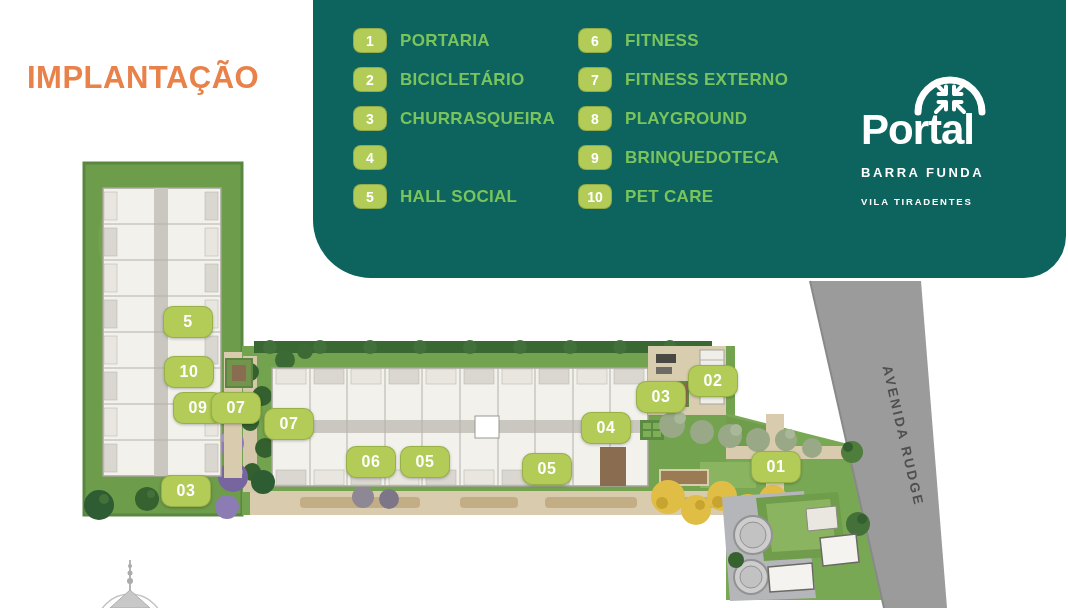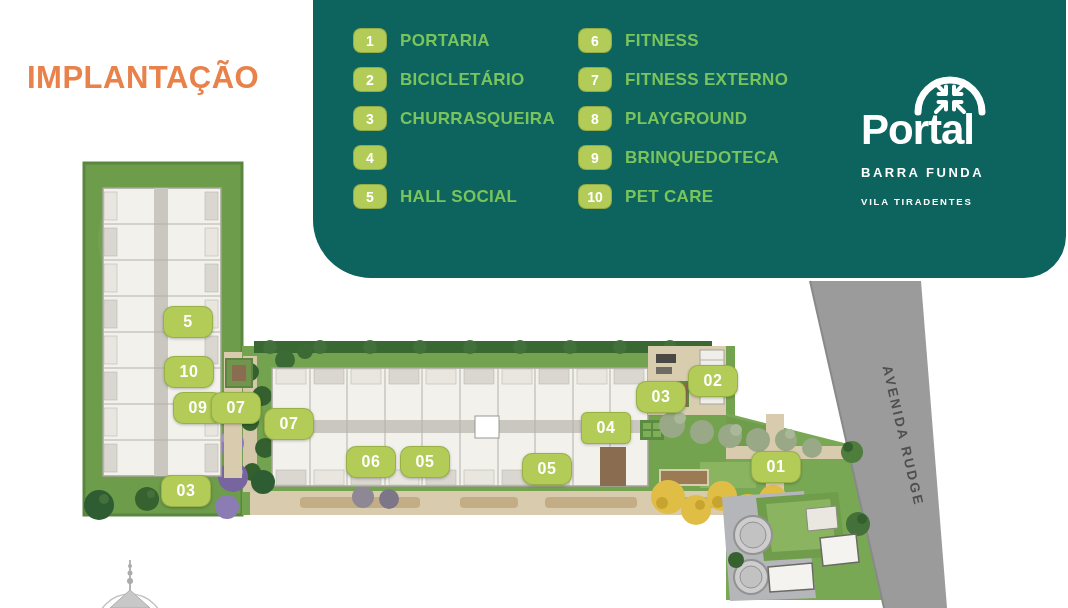--- a/index.html
+++ b/index.html
@@ -275,21 +275,21 @@
 
   <div>
       <div class="map-badge" style="left: 188px; top: 322px;">5</div>
       <div class="map-badge" style="left: 189px; top: 372px;">10</div>
       <div class="map-badge" style="left: 198px; top: 408px;">09</div>
       <div class="map-badge" style="left: 236px; top: 408px;">07</div>
       <div class="map-badge" style="left: 289px; top: 424px;">07</div>
       <div class="map-badge" style="left: 371px; top: 462px;">06</div>
       <div class="map-badge" style="left: 425px; top: 462px;">05</div>
       <div class="map-badge" style="left: 547px; top: 469px;">05</div>
-      <div class="map-badge" style="left: 606px; top: 428px; border-radius: 6px;">04</div>
+      <div class="map-badge" style="left: 606px; top: 428px;">04</div>
       <div class="map-badge" style="left: 661px; top: 397px;">03</div>
       <div class="map-badge" style="left: 713px; top: 381px;">02</div>
       <div class="map-badge" style="left: 776px; top: 467px;">01</div>
       <div class="map-badge" style="left: 186px; top: 491px;">03</div>
     </div>
 
   <h1 class="page-title">IMPLANTAÇÃO</h1>
 
   <section class="legend-panel">
     <div class="legend-col c1">

